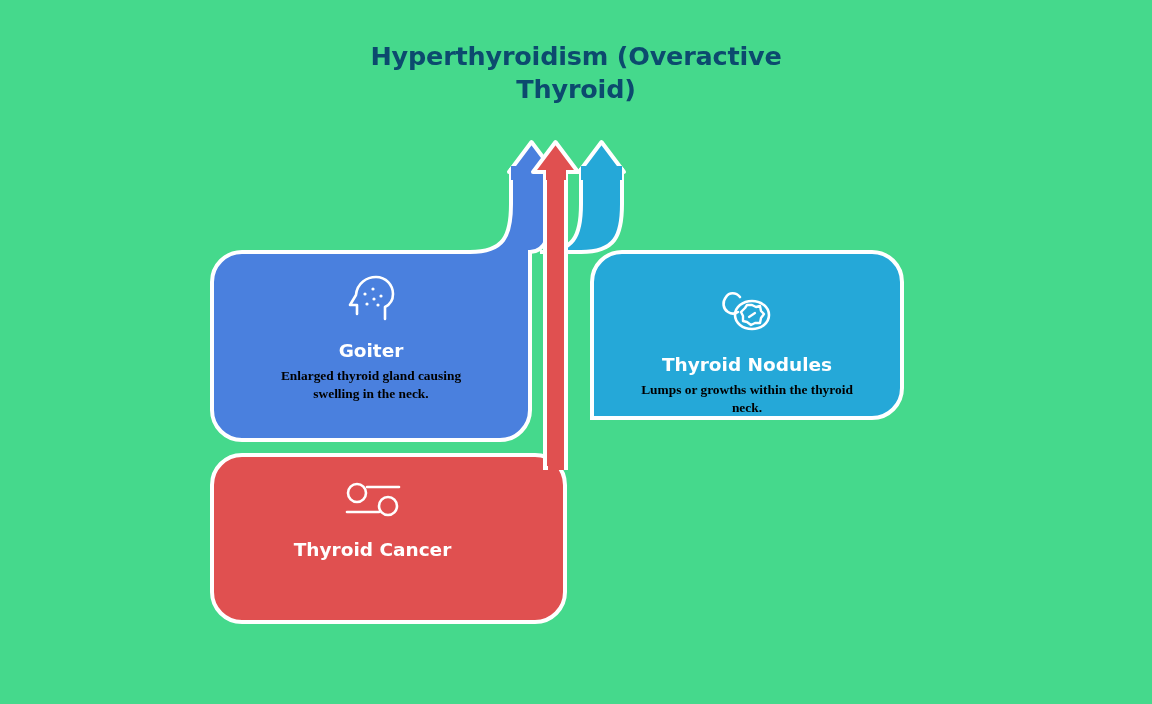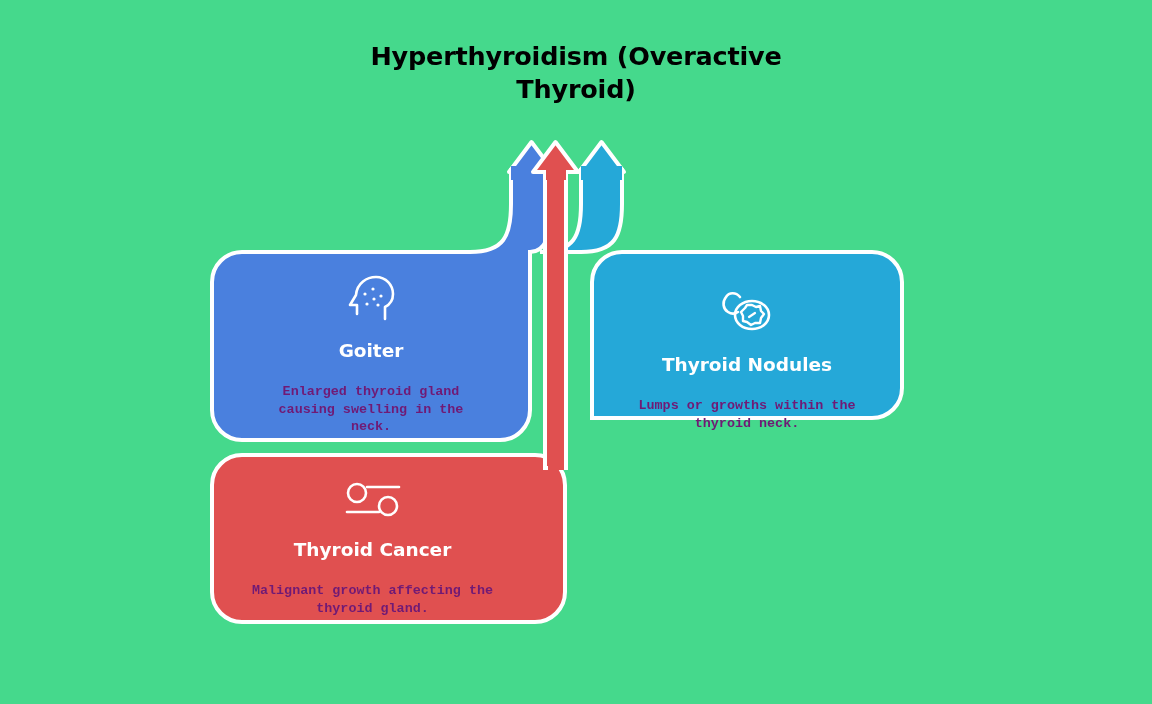--- a/index.html
+++ b/index.html
@@ -21,21 +21,21 @@
   #title {
     position: absolute;
     left: 276px;
     top: 40px;
     width: 600px;
     text-align: center;
     font-family: "DejaVu Sans", sans-serif;
     font-weight: bold;
     font-size: 25.5px;
     line-height: 33px;
-    color: #000000;
+    color: #0c4a6e;
     letter-spacing: -0.2px;
     white-space: pre-line;
   }
   #flow {
     position: absolute;
     left: 0;
     top: 0;
   }
   .card-layer {
     position: absolute;
@@ -58,26 +58,26 @@
   }
   .card-title {
     font-family: "DejaVu Sans", sans-serif;
     font-weight: bold;
     font-size: 18.5px;
     line-height: 22px;
     color: #FFFFFF;
     margin-top: 18px;
   }
   .card-desc {
-    font-family: Liberation Mono, monospace;
+    font-family: Liberation Serif, serif;
     font-weight: bold;
     font-size: 13.4px;
     line-height: 17.6px;
-    color: #701a75;
-    margin-top: 21px;
+    color: #000000;
+    margin-top: 5px;
   }
   #card-goiter {
     left: 212px;
     top: 252px;
     width: 318px;
     height: 188px;
     padding-top: 22px;
   }
   #card-goiter .card-desc { width: 216px; margin-left: auto; margin-right: auto; }
   #card-nodules {
@@ -219,17 +219,16 @@
     </div>
 
     <div class="card" id="card-cancer">
       <svg class="card-icon" width="60" height="40" viewBox="0 0 60 40">
         <line x1="24" y1="6" x2="56" y2="6" stroke="#FFFFFF" stroke-width="2.6" stroke-linecap="round"></line>
         <circle cx="14" cy="12" r="9" fill="none" stroke="#FFFFFF" stroke-width="2.6"></circle>
         <line x1="4" y1="31" x2="36" y2="31" stroke="#FFFFFF" stroke-width="2.6" stroke-linecap="round"></line>
         <circle cx="45" cy="25" r="9" fill="none" stroke="#FFFFFF" stroke-width="2.6"></circle>
       </svg>
       <div class="card-title">Thyroid Cancer</div>
-      <div class="card-desc">Malignant growth affecting the thyroid gland.</div>
     </div>
 
   </div>
 </div>
 
 </body></html>

